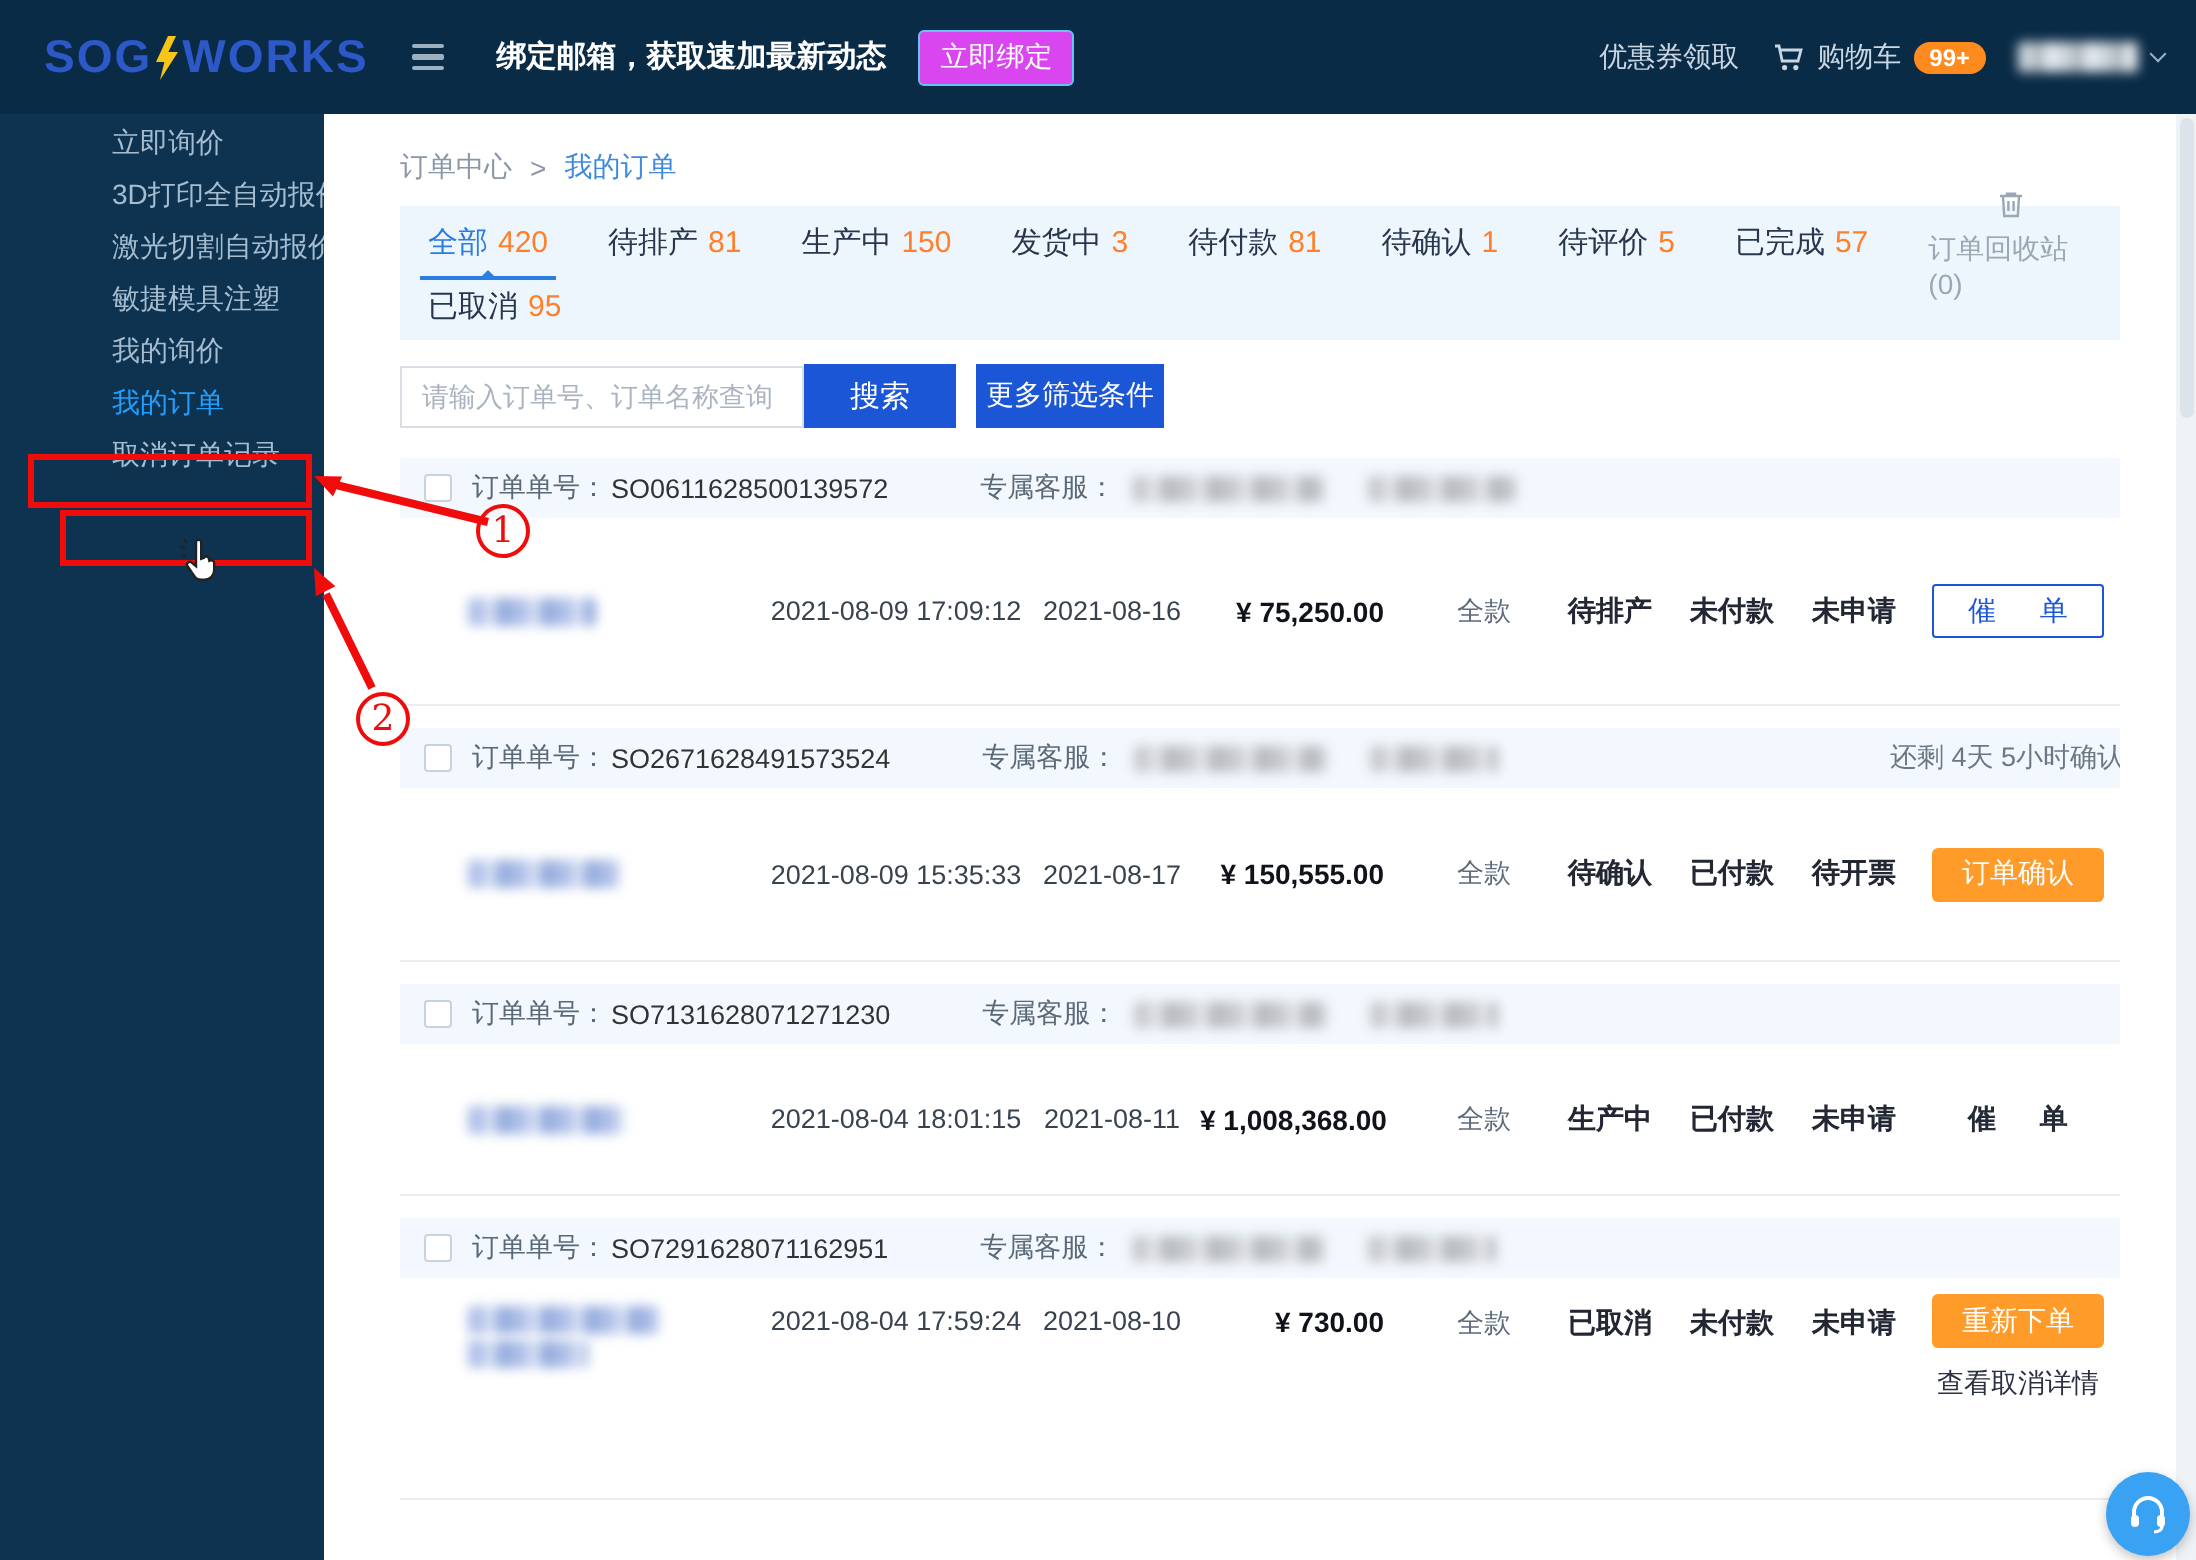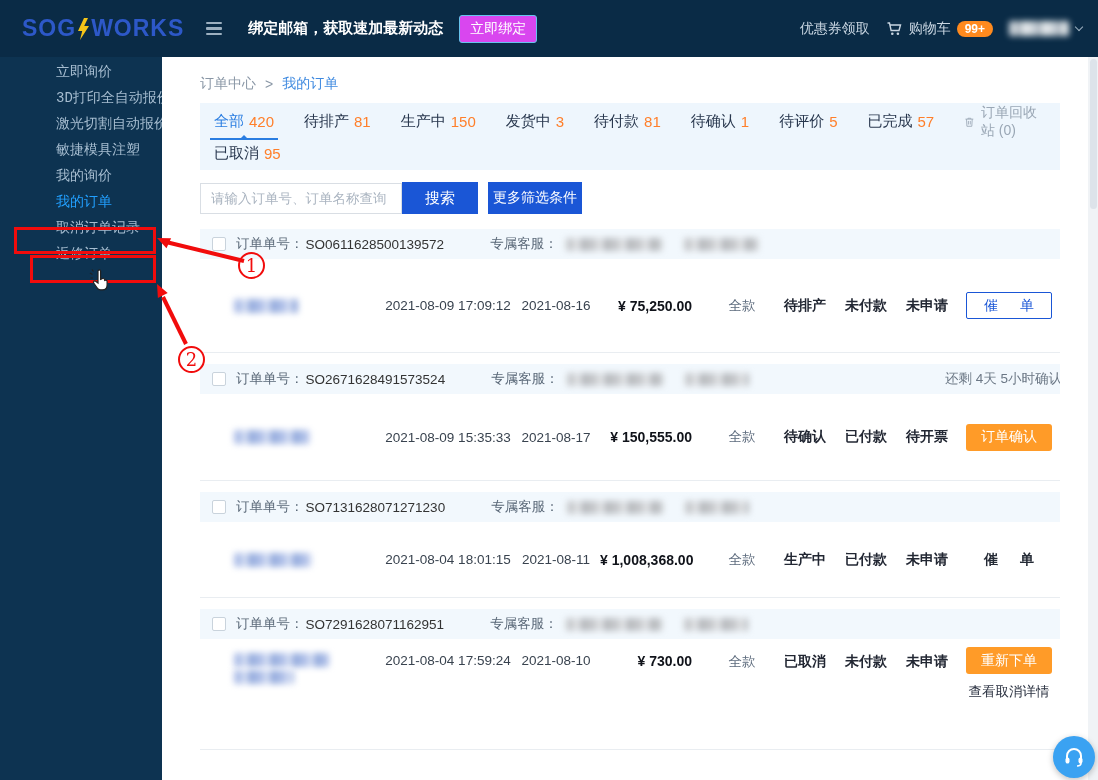--- a/index.html
+++ b/index.html
@@ -15,21 +15,21 @@
   .nav-menu { display:flex; gap:28px; margin-left:26px; font-size:15px; color:#c9d6e2; }
   .nav-menu span { cursor:pointer; }
   .notice { margin-left:26px; font-size:15px; font-weight:bold; color:#fff; }
   .bind-btn { margin-left:16px; background:#d946ef; border:1px solid #66c3ec; color:#fff; font-size:14px; padding:4px 10px; border-radius:3px; cursor:pointer; }
   .nav-right { margin-left:auto; display:flex; align-items:center; gap:16px; padding-right:16px; font-size:14px; color:#c9d6e2; }
   .badge { background:#ff8a1e; color:#fff; font-weight:bold; font-size:12px; padding:1px 8px; border-radius:9px; }
   .user-blur { width:60px; height:15px; border-radius:2px; background:repeating-linear-gradient(90deg,#cfd6dc 0 7px,#aeb8c0 7px 13px,#e4e9ec 13px 20px); filter:blur(3px); }
   .nav-caret { width:6px;height:6px;border-right:1.5px solid #9db0c0;border-bottom:1.5px solid #9db0c0;transform:rotate(45deg);margin-top:-3px; }
 
   
-  .sidebar { position:absolute; top:57px; left:0; width:162px; height:723px; background:#0d3351; padding-top:2px;font-family:Liberation Mono, monospace; }
+  .sidebar { position:absolute; top:57px; left:0; width:162px; height:723px; background:#0d3351; padding-top:2px; }
   .sitem { display:flex; align-items:center; height:30px; padding:0 16px 0 22px; font-size:14.5px; color:#bfd0de; cursor:pointer; }
   .sitem.main { margin-top:7px; }
   .sitem.first { margin-top:0; }
   .sitem .lbl { margin-left:17px; white-space:nowrap; }
   .sitem.sub { height:26px; padding-left:56px; font-size:14px; color:#a6bdd0; margin-top:0; }
   .sitem.active, .sitem.active .lbl { color:#22a0ff; }
   .sitem .chev { margin-left:auto; }
   .chev { width:7px; height:7px; border-right:1.6px solid #7f9cb5; border-bottom:1.6px solid #7f9cb5; flex:none; }
   .chev.down { transform:rotate(45deg) translate(-1px,-1px); }
   .chev.right { transform:rotate(-45deg); }
@@ -47,21 +47,21 @@
   .breadcrumb .cur { color:#3f8ae0; cursor:pointer; }
 
   .tabsbox { margin-top:10px; width:860px; background:#eef6fd; padding:0 14px; }
   .tabrow { display:flex; align-items:center; gap:30px; height:37px; font-size:15px; color:#28374e; }
   .tabrow.second { height:30px; padding-bottom:3px; }
   .tab { position:relative; height:100%; display:flex; align-items:center; cursor:pointer; white-space:nowrap; }
   .tab em { font-style:normal; color:#ff7f2a; margin-left:5px; }
   .tab.active { color:#2a7de1; }
   .tab.active::after { content:""; position:absolute; left:-4px; right:-4px; bottom:0; height:2px; background:#2a7de1; }
   .tab.active::before { content:""; position:absolute; left:50%; margin-left:-4px; bottom:1px; border:4px solid transparent; border-bottom-color:#2a7de1; }
-  .recycle { margin-left:auto; display:flex; align-items:center; gap:6px; color:#9aa7b5; font-size:14px; cursor:pointer; }
+  .recycle { margin-left:auto; display:flex; align-items:center; gap:6px; color:#9aa7b5; font-size:14px; cursor:pointer;flex-direction:column; }
 
   .searchrow { margin-top:12px; display:flex; align-items:center; }
   .searchrow input { width:202px; height:31px; border:1px solid #d9dee4; padding:0 10px; font-size:13.5px; color:#333; outline:none; font-family:inherit; }
   .searchrow input::placeholder { color:#aab4c0; }
   .btn-blue { height:32px; background:#1a56d6; color:#fff; border:none; font-size:15px; cursor:pointer; font-family:inherit; }
   .btn-search { width:76px; }
   .btn-more { width:94px; margin-left:10px; font-size:14px; }
 
   .grid { display:grid; grid-template-columns:34px 76px 74px 128px 88px 110px 64px 62px 60px 62px 102px; align-items:center; }
   .thead { margin-top:17px; height:30px; background:#e9f3fb; font-size:14px; color:#2c3645; }
@@ -178,23 +178,20 @@
       </svg>
     <span class="lbl">订单中心</span>
     <span class="chev down blue"></span>
   </div>
   <div class="sitem sub active">
       <span class="lbl" style="margin-left:0">我的订单</span>
     </div>
   <div class="sitem sub">
       <span class="lbl" style="margin-left:0">取消订单记录</span>
     </div>
-  <div class="sitem sub">
-      <span class="lbl" style="margin-left:0">返修订单</span>
-    </div>
 
   <div class="sitem main">
     <svg class="sicon" viewBox="0 0 16 16">
         <path d="M1.5 3.5h13v2.3a1.9 1.9 0 000 3.8v2.9h-13V9.6a1.9 1.9 0 000-3.8z"></path>
         <path d="M8 4.5v7" stroke="#0d3351" stroke-width="1" stroke-dasharray="1.5 1.5"></path>
       </svg>
     <span class="lbl">发票中心</span>
     <span class="chev right"></span>
   </div>
 

